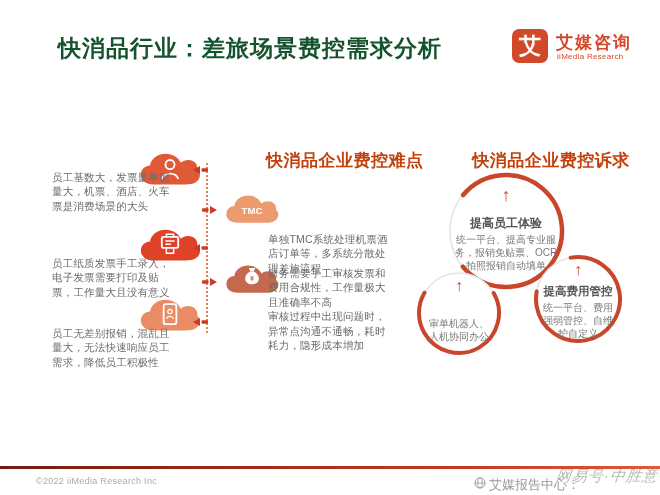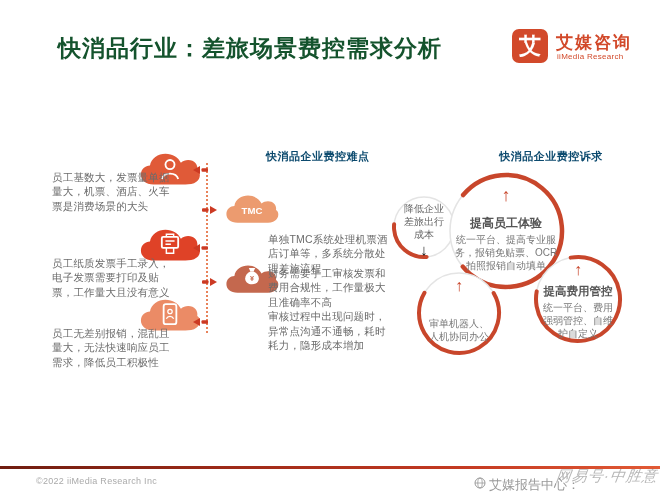--- a/index.html
+++ b/index.html
@@ -11,21 +11,21 @@
   .title{left:58px;top:33px;font-size:23px;font-weight:bold;color:#14532d;letter-spacing:1px;}
   .logo-box{left:512px;top:29px;width:36px;height:34px;background:#D2492A;border-radius:7px;
             display:flex;align-items:center;justify-content:center;}
   .logo-char{color:#fff;font-size:22px;font-weight:bold;line-height:1;}
   .brand-cn{left:556px;top:31px;font-size:17px;font-weight:bold;color:#D2492A;letter-spacing:2px;}
   .brand-en{left:557px;top:52px;font-size:8px;color:#D2492A;letter-spacing:0.3px;}
 
   
   .blk{width:124px;font-size:10.5px;line-height:1.38;color:#6b6b6b;letter-spacing:0.2px;}
   .pre{white-space:pre-line;}
-  .sec-header{font-size:11px;font-weight:bold;color:#0c4a6e;letter-spacing:0.5px;}
+  .sec-header{font-size:17px;font-weight:bold;color:#c2410c;letter-spacing:0.5px;}
 
   
   .cloud{width:64px;height:40px;}
   .cloud svg{display:block;width:100%;height:100%;}
   .c1 path.body{fill:#E05A38;} .c2 path.body{fill:#DF4227;} .c3 path.body{fill:#EB8B66;}
   .ctmc path.body{fill:#EC9B6F;} .cmoney path.body{fill:#C4684E;}
 
   
   .vdots{left:206px;top:163px;height:170px;width:0;border-left:2px dotted #E8825A;}
   .harrow{width:17px;height:10px;}
@@ -140,28 +140,20 @@
       <path d="M31 7 H39 L37 11.5 H33 Z" fill="#fff"></path>
       <path d="M33 11.5 H37 C43.5 14.5 45.5 21 41.5 25 C38 28.2 32 28.2 28.5 25 C24.5 21 26.5 14.5 33 11.5 Z" fill="#fff"></path>
       <text x="35" y="23" text-anchor="middle" font-size="9" font-weight="bold" fill="#C4684E">¥</text>
     </svg>
   </div>
   <div class="abs blk pre" style="left:268px;top:266px;width:128px;">财务需要手工审核发票和费用合规性，工作量极大且准确率不高
 审核过程中出现问题时，异常点沟通不通畅，耗时耗力，隐形成本增加</div>
 
   <div class="abs sec-header" style="left:451px;top:149px;width:200px;text-align:center;">快消品企业费控诉求</div>
 
-  <div class="abs circle" style="left:390px;top:193px;width:68px;height:68px;z-index:1;">
-    <svg width="68" height="68">
-      <circle cx="34" cy="34" r="30" fill="#fff" stroke="#E4E4E4" stroke-width="1.5"></circle>
-      <circle cx="34" cy="34" r="30" fill="none" stroke="#C8462B" stroke-width="4" stroke-linecap="round" stroke-dasharray="52.4 189" transform="rotate(85 34 34)"></circle>
-    </svg>
-    <div class="c-title" style="top:9px;font-size:10px;font-weight:normal;color:#666;line-height:1.3;padding:0 11px;box-sizing:border-box;">降低企业差旅出行成本</div>
-    <div class="down-arrow" style="top:49px;">↓</div>
-  </div>
 
   <div class="abs circle" style="left:446px;top:171px;width:120px;height:120px;z-index:2;">
     <svg width="120" height="120">
       <circle cx="60" cy="60" r="56" fill="#fff" stroke="#E4E4E4" stroke-width="1.5"></circle>
       <circle cx="60" cy="60" r="56" fill="none" stroke="#C8462B" stroke-width="4.5" stroke-linecap="round" stroke-dasharray="273.7 352" transform="rotate(220 60 60)"></circle>
     </svg>
     <div class="up-arrow" style="top:15px;">↑</div>
     <div class="c-title" style="top:44px;font-size:12px;">提高员工体验</div>
     <div class="c-detail" style="top:62px;width:104px;">统一平台、提高专业服务，报销免贴票、OCR拍照报销自动填单</div>
   </div>

